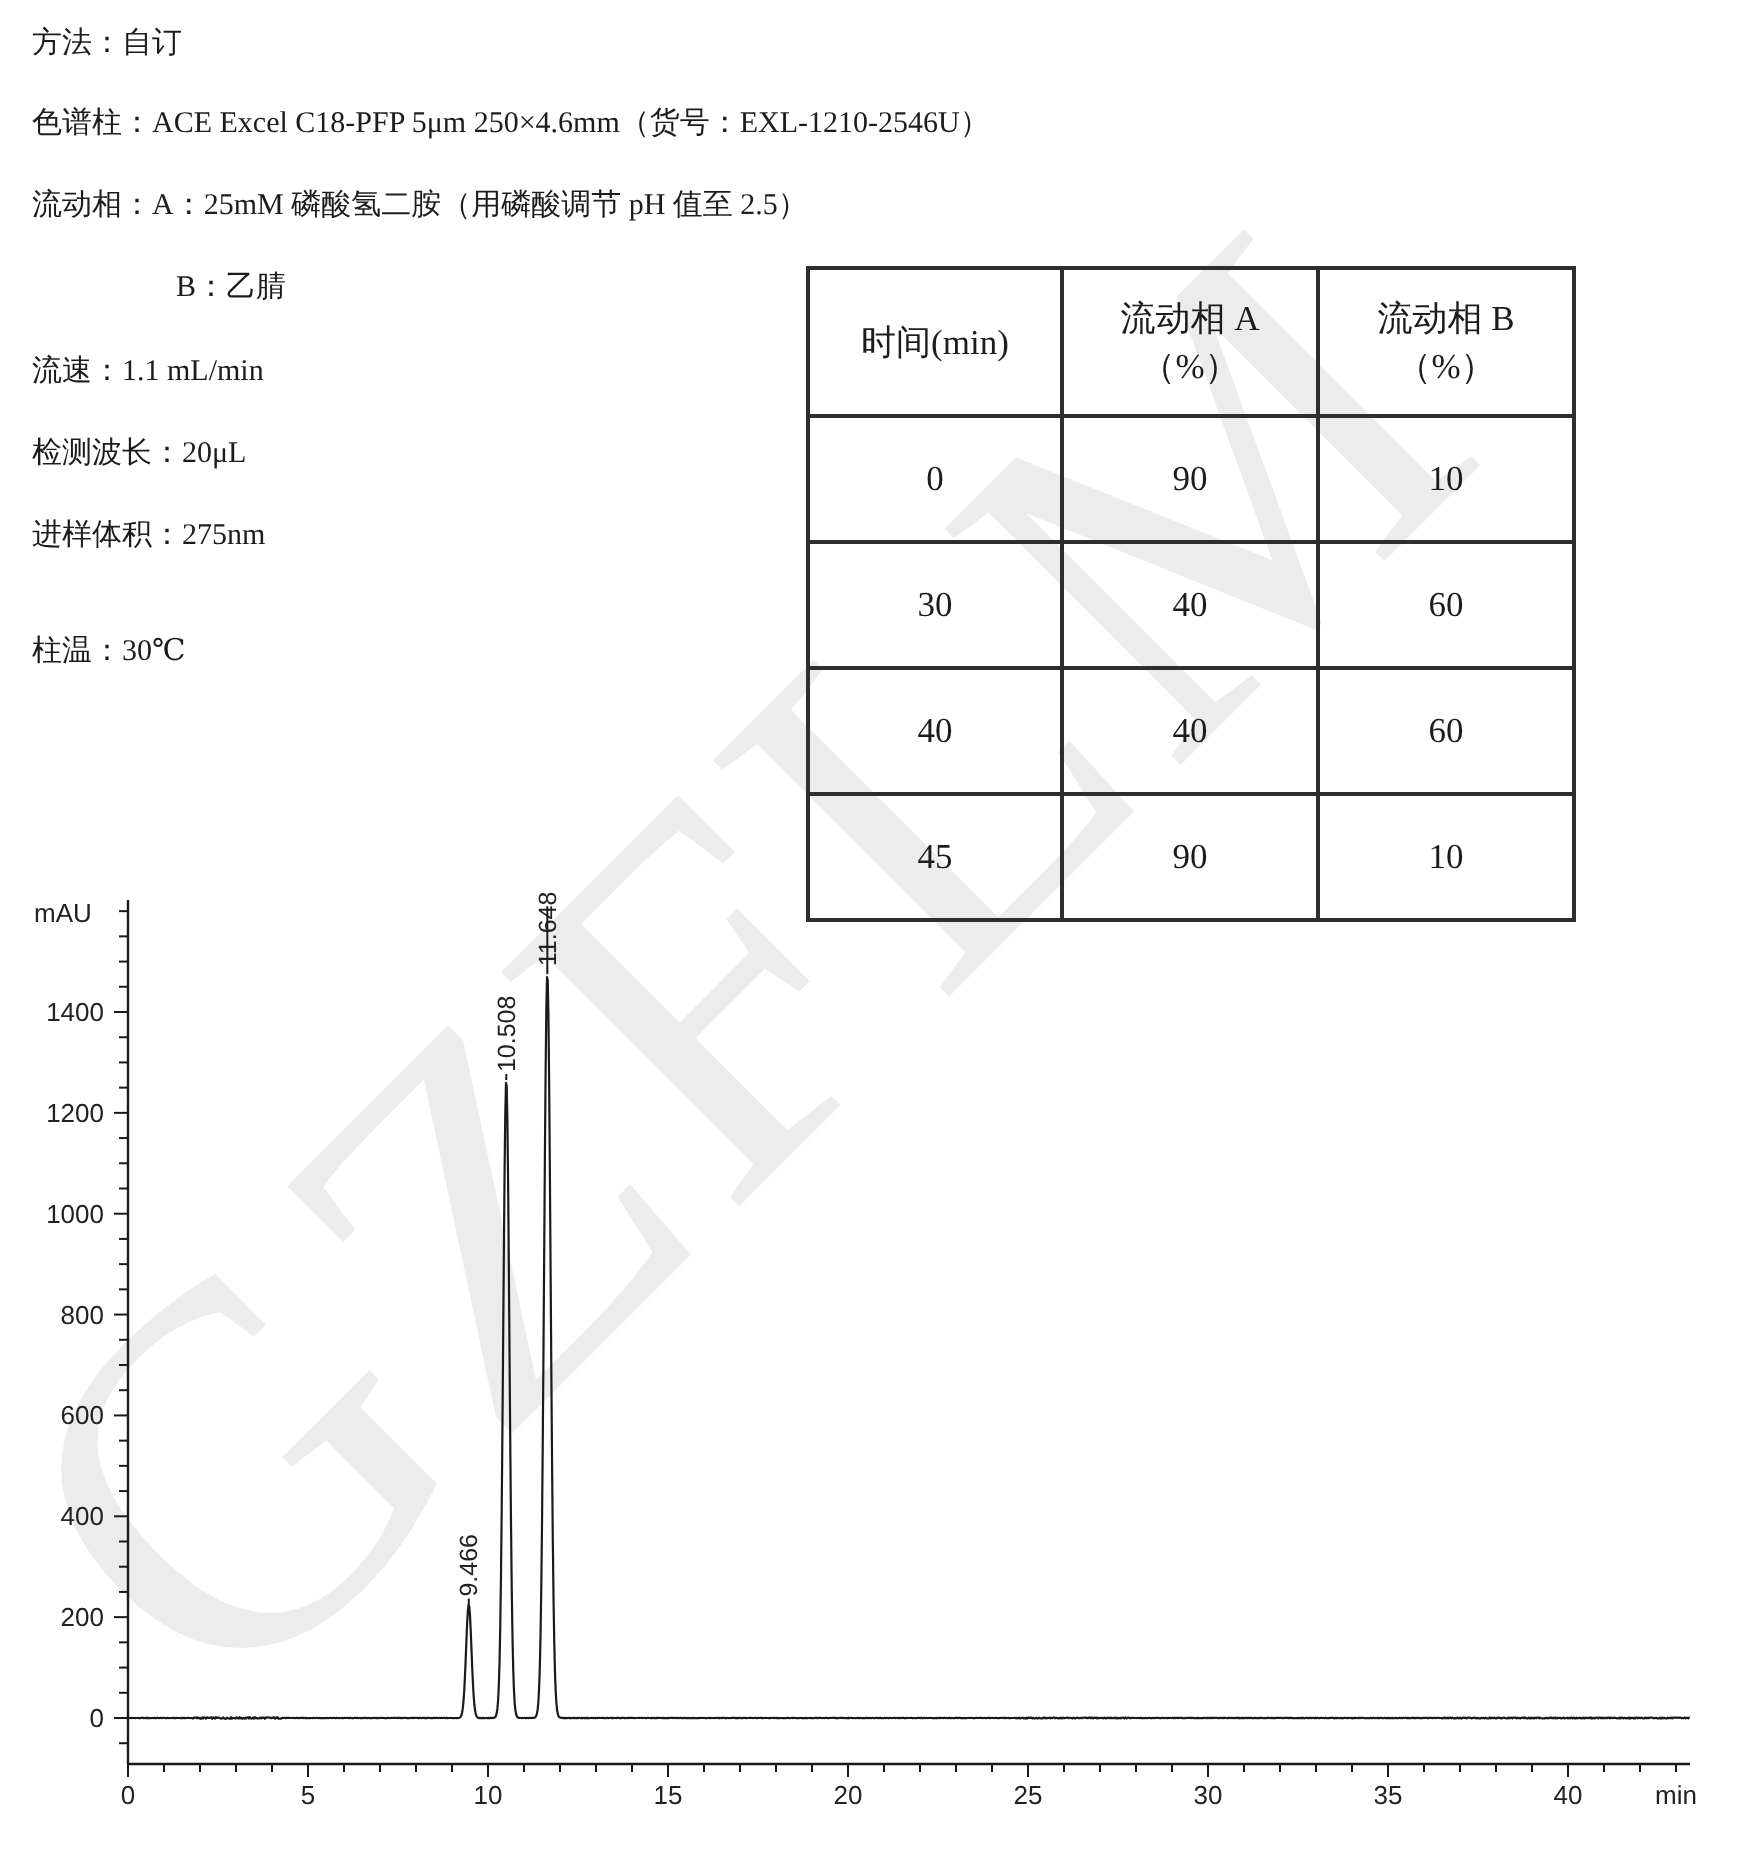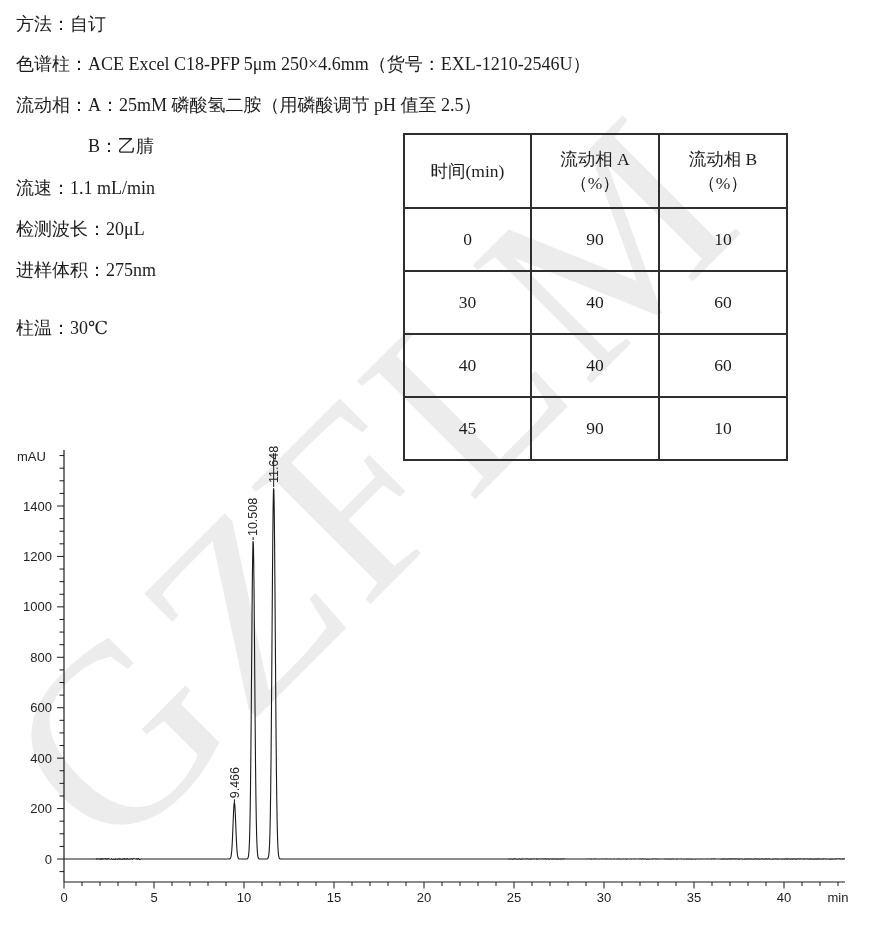--- a/index.html
+++ b/index.html
@@ -11,21 +11,21 @@
   
   .watermark{
     position:absolute;left:-60px;top:330px;width:980px;
     transform:rotate(-45deg);transform-origin:490px 210px;
     font-family:"Liberation Serif","DejaVu Serif",serif;
     font-size:255px;letter-spacing:8px;color:#ececec;
     text-align:center;user-select:none;z-index:0;line-height:1;
   }
   .content{position:relative;z-index:1;}
   
-  .mline{position:absolute;left:16px;font-size:18px;white-space:pre;color:#1c1c1c;}
+  .mline{position:absolute;left:16px;font-size:15px;white-space:pre;color:#1c1c1c;}
   .mline.indent{left:88px;}
   
   .gtable{
     position:absolute;left:403px;top:133px;border-collapse:collapse;
     table-layout:fixed;z-index:1;background:transparent;
   }
   .gtable td,.gtable th{
     border:2px solid #2e2e2e;text-align:center;vertical-align:middle;
     font-size:17.5px;font-weight:normal;height:37px;padding:12px;color:#1c1c1c;
     font-family:"Liberation Serif","DejaVu Serif",serif;

